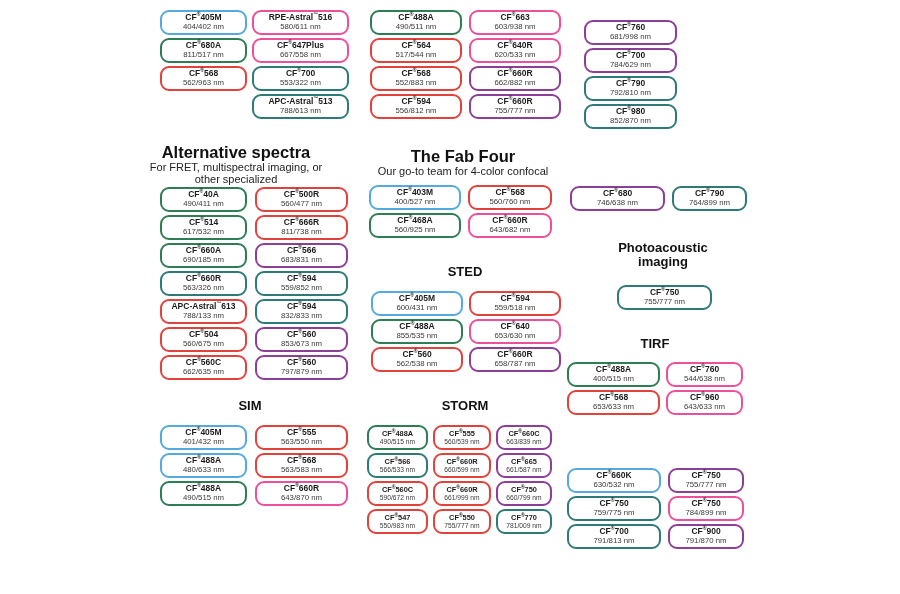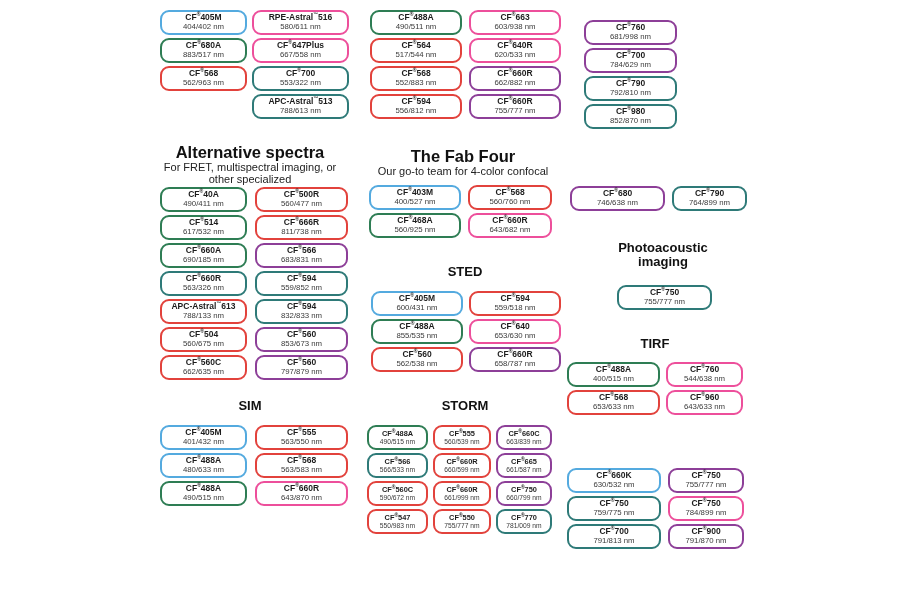--- a/index.html
+++ b/index.html
@@ -16,21 +16,21 @@
   .col.small .pill-name{font-size:7.4px;}
   .col.small .pill-value{font-size:6.7px;}
   .header{position:absolute;text-align:center;}
   .section-title{font-weight:bold;font-size:13px;color:#111;line-height:1.1;}
   .section-title.big{font-size:16.5px;}
   .section-sub{font-size:11px;color:#222;margin-top:0;}
   
   #g1c1{left:160px;top:10px;width:87px;} #g1c2{left:252px;top:10px;width:97px;}
   #g2c1{left:370px;top:10px;width:92px;} #g2c2{left:469px;top:10px;width:92px;}
   #g3c1{left:584px;top:20px;width:93px;}
-  #altH{left:150px;top:143px;width:200px;}
+  #altH{left:136px;top:143px;width:200px;}
   #altc1{left:160px;top:187px;width:87px;} #altc2{left:255px;top:187px;width:93px;}
   #fabH{left:365px;top:147px;width:196px;}
   #fabc1{left:369px;top:185px;width:92px;} #fabc2{left:468px;top:185px;width:84px;}
   #nirc1{left:570px;top:186px;width:95px;} #nirc2{left:672px;top:186px;width:75px;}
   #paH{left:603px;top:241px;width:120px;}
   #pac1{left:617px;top:285px;width:95px;}
   #stedH{left:365px;top:265px;width:200px;}
   #stedc1{left:371px;top:291px;width:92px;} #stedc2{left:469px;top:291px;width:92px;}
   #tirfH{left:560px;top:337px;width:190px;}
   #tirfc1{left:567px;top:362px;width:93px;} #tirfc2{left:666px;top:362px;width:77px;}
@@ -48,21 +48,21 @@
 
 <div class="stage">
 
   <div id="g1c1" class="abs col">
       <div class="pill" style="border-color: rgb(84, 170, 223);">
         <div class="pill-name">CF<sup>®</sup>405M</div>
         <div class="pill-value">404/402 nm</div>
       </div>
       <div class="pill" style="border-color: rgb(46, 125, 84);">
         <div class="pill-name">CF<sup>®</sup>680A</div>
-        <div class="pill-value">883/517 nm</div>
+        <div class="pill-value">811/517 nm</div>
       </div>
       <div class="pill" style="border-color: rgb(226, 66, 60);">
         <div class="pill-name">CF<sup>®</sup>568</div>
         <div class="pill-value">562/963 nm</div>
       </div>
     </div>
   <div id="g1c2" class="abs col">
       <div class="pill" style="border-color: rgb(237, 79, 155);">
         <div class="pill-name">RPE-Astral<sup>™</sup>516</div>
         <div class="pill-value">580/611 nm</div>

